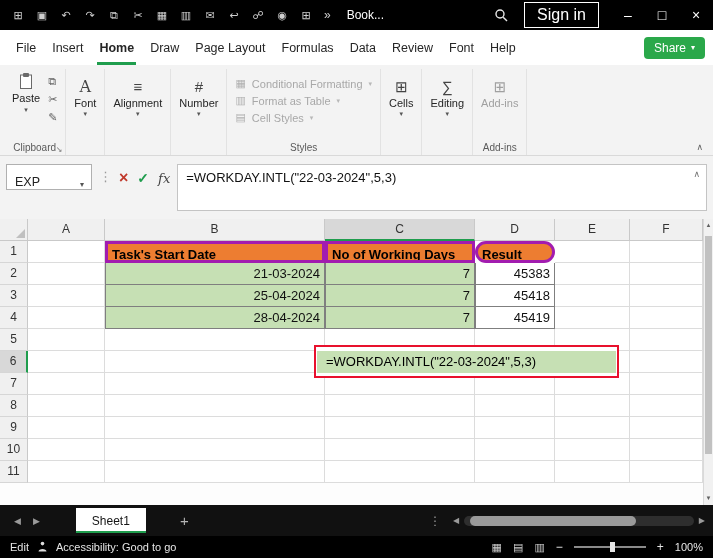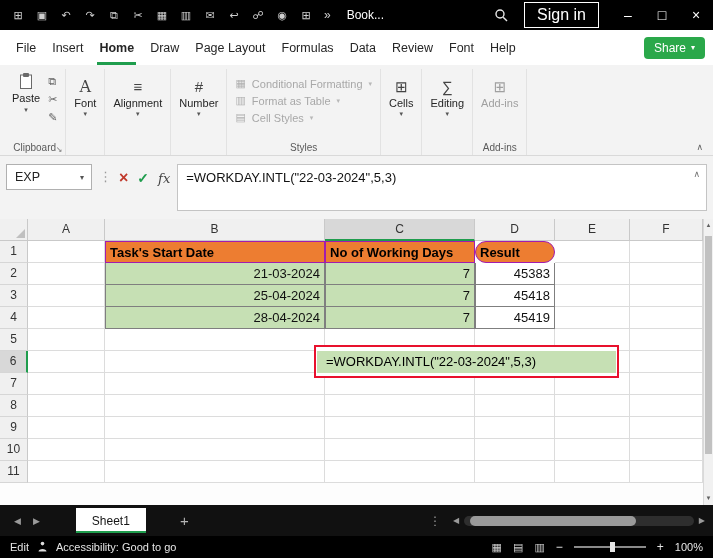--- a/index.html
+++ b/index.html
@@ -42,21 +42,21 @@
   .rbtn-label { font-size: 11px; color: #262626; margin: 2px 0 1px 0; white-space: nowrap; }
   .rg.grayed .rbtn-ic, .rg.grayed .rbtn-label { color: #a0a0a0; }
   .styles-rows { display: flex; flex-direction: column; gap: 4px; padding-top: 5px; }
   .style-item { display: flex; align-items: center; gap: 6px; font-size: 11px; color: #a8a8a8; white-space: nowrap; }
   .style-item .ic { font-size: 11px; color: #b0b0b0; }
   .style-item .caret { color: #b8b8b8; }
   .ribbon-collapse { position: absolute; right: 10px; bottom: 3px; font-size: 9px; color: #666; }
 
   
   .formula-row { flex: 0 0 63px; background: #f3f3f3; display: flex; align-items: flex-start; padding: 8px 6px 0 6px; gap: 7px; }
-  .name-box { width: 86px; height: 26px; background: #fff; border: 1px solid #b0b0b0; display: flex; align-items: center; font-size: 12.5px; color: #222; }
+  .name-box { width: 86px; height: 26px; background: #fff; border: 1px solid #b0b0b0; display: flex; align-items: flex-end; font-size: 12.5px; color: #222; }
   .name-box .val { flex: 1; padding-left: 8px; }
   .nb-caret { width: 18px; text-align: center; color: #555; font-size: 8px; }
   .fx-dots { color: #999; font-size: 13px; padding-top: 5px; }
   .fbtns { display: flex; align-items: center; gap: 9px; padding-top: 5px; }
   .fbtn-cancel { color: #c0392b; font-size: 16px; font-weight: bold; }
   .fbtn-enter { color: var(--accent-green,#1f9d4d); font-size: 14px; font-weight: bold; }
   .fbtn-fx { font-style: italic; font-size: 13px; color: #444; font-family: "DejaVu Serif", serif; }
   .formula-input { flex: 1; height: 47px; background: #fff; border: 1px solid #c4c4c4; font-size: 13px; color: #111; padding: 5px 20px 0 8px; position: relative; white-space: nowrap; overflow: hidden; }
   .formula-collapse { position: absolute; top: 4px; right: 6px; font-size: 9px; color: #777; }
 
@@ -64,21 +64,21 @@
   .grid { flex: 0 0 286px; position: relative; background: #fdfdfd; overflow: hidden; }
   .col-header-row { display: flex; height: 22px; }
   .corner { width: 28px; flex: 0 0 28px; background: #f0f0f0; border-right: 1px solid #c9c9c9; border-bottom: 1px solid #c9c9c9; position: relative; }
   .corner::after { content: ""; position: absolute; right: 2px; bottom: 2px; border-left: 9px solid transparent; border-bottom: 9px solid #c0c0c0; }
   .col-header { height: 22px; line-height: 21px; text-align: center; font-size: 12px; color: #333; background: #f0f0f0; border-right: 1px solid #c9c9c9; border-bottom: 1px solid #c9c9c9; }
   .col-header.sel { background: #d8d8d8; border-bottom: 2px solid var(--accent-green,#1f9d4d); }
   .grid-row { display: flex; height: 22px; position: relative; }
   .row-header { width: 28px; flex: 0 0 28px; background: #f0f0f0; border-right: 1px solid #c9c9c9; border-bottom: 1px solid #d6d6d6; font-size: 12px; color: #333; text-align: center; line-height: 21px; }
   .row-header.sel { background: #d8d8d8; border-right: 2px solid var(--accent-green,#1f9d4d); }
   .cell { height: 22px; line-height: 21px; border-right: 1px solid #dcdcdc; border-bottom: 1px solid #dcdcdc; font-size: 13px; color: #111; padding: 0 4px; overflow: hidden; white-space: nowrap; background: #fff; }
-  .cell.hdr { background: var(--header-orange,#ED7D31); font-weight: bold; color: #000; border: 1px solid #a21caf; }
+  .cell.hdr { background: var(--header-orange,#ED7D31); font-weight: bold; color: #000; border: 3px solid #a21caf; }
   .cell.gval { background: var(--cell-green,#C6E0B4); text-align: right; border: 1px solid #7f7f7f; border-top: none; }
   .cell.nval { text-align: right; border: 1px solid #7f7f7f; border-top: none; }
   .formula-overlay { position: absolute; left: 314px; top: -6px; width: 305px; height: 33px; border: 2px solid var(--annotation-red,#e8112d); background: #fff; display: flex; align-items: center; z-index: 6; }
   .fo-inner { flex: 1; height: 22px; line-height: 22px; background: var(--cell-green,#C6E0B4); margin: 0 1px; padding-left: 9px; font-size: 13px; color: #000; white-space: nowrap; overflow: hidden; }
   .vscroll { position: absolute; top: 0; right: 0; bottom: 0; width: 10px; background: #f1f1f1; border-left: 1px solid #d9d9d9; display: flex; flex-direction: column; align-items: center; }
   .vs-arrow { font-size: 6px; color: #606060; height: 13px; line-height: 13px; }
   .vs-track { flex: 1; width: 100%; position: relative; }
   .vs-thumb { position: absolute; top: 4px; left: 1px; right: 1px; height: 218px; background: #c1c1c1; }
 
   

